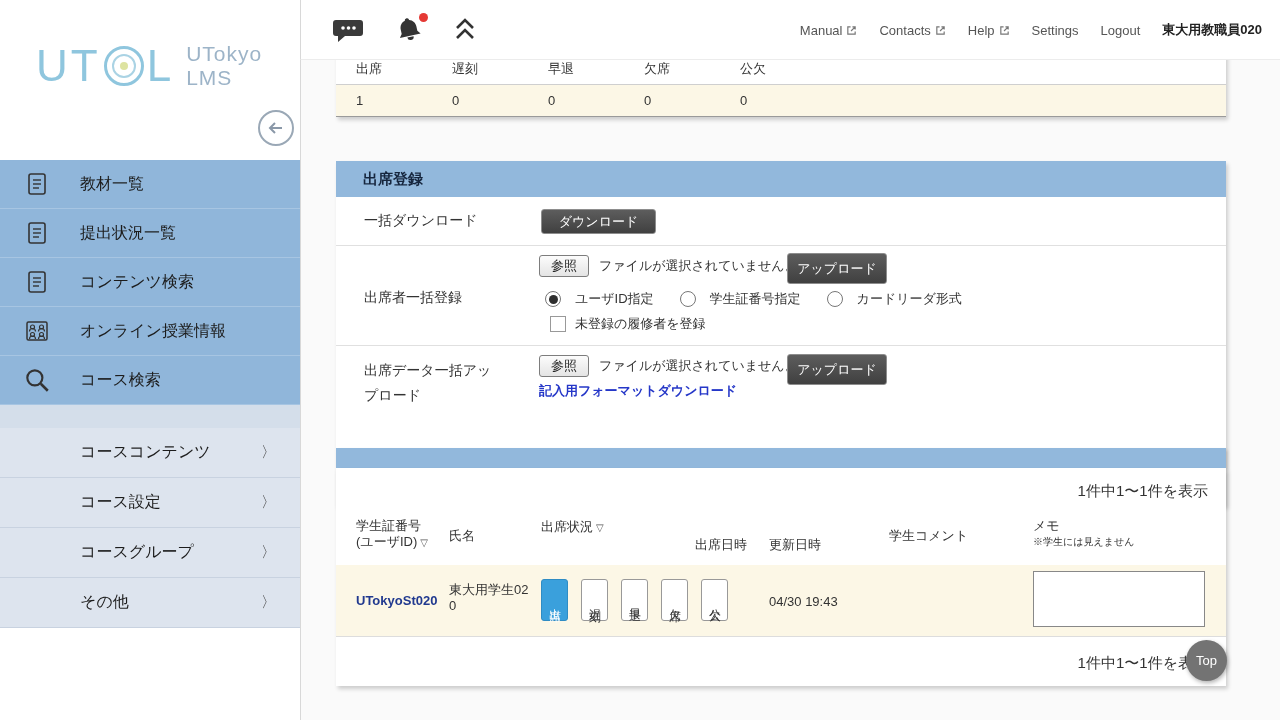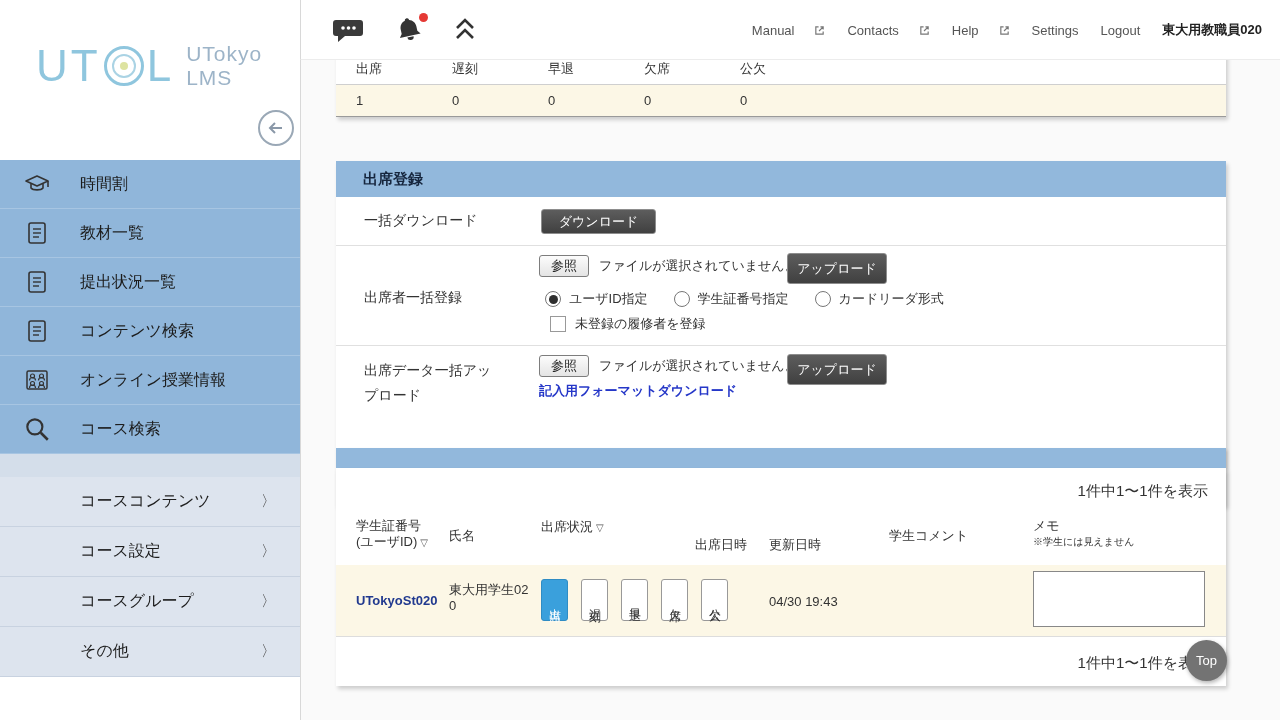--- a/index.html
+++ b/index.html
@@ -32,21 +32,21 @@
     border-bottom:1px solid #c8d2e0; padding:0 24px 0 80px; font-size:16px; color:#1c1c1c; cursor:pointer; }
   .sub-chevron { font-size:15px; color:#444; }
 
   
   .topbar { position:absolute; left:300px; top:0; width:980px; height:60px; background:#fff;
     border-left:1px solid #d8d8d8; border-bottom:1px solid #ececec; }
   .topbar-left { position:absolute; left:28px; top:0; height:60px; display:flex; align-items:center; gap:24px; }
   .icon-btn { background:none; border:none; cursor:pointer; position:relative; padding:3px; display:flex; }
   .noti-dot { position:absolute; top:1px; right:-1px; width:9px; height:9px; border-radius:50%; background:#e53935; }
   .topbar-right { position:absolute; right:18px; top:0; height:60px; display:flex; align-items:center; gap:22px; }
-  .tb-link { display:flex; align-items:center; gap:20px; font-size:13px; color:#555; cursor:pointer; text-decoration:none; }
+  .tb-link { display:flex; align-items:center; gap:4px; font-size:13px; color:#555; cursor:pointer; text-decoration:none; }
   .tb-user { font-size:13px; font-weight:bold; color:#222; }
 
   
   .content { position:absolute; left:300px; top:60px; width:980px; height:660px;
     background:#fafafa; border-left:1px solid #d8d8d8; overflow:hidden; }
   .tbl { position:absolute; left:35px; width:890px; background:#fff; box-shadow:2px 3px 4px rgba(0,0,0,0.18); }
 
   
   .summary { top:-7px; }
   .s-hrow { display:flex; height:32px; align-items:center; border-bottom:1px solid #cfcfcf; }
@@ -65,21 +65,21 @@
   .reg-label { position:absolute; left:28px; font-size:14px; color:#333; }
   .btn-dark { background:linear-gradient(#5d5d5d,#404040); border:1px solid #8d8d8d; border-radius:3px;
     color:#fff; font-size:13px; cursor:pointer; font-family:"Liberation Sans", sans-serif; }
   .btn-download { position:absolute; left:205px; top:12px; width:115px; height:25px; }
   .btn-upload { position:absolute; left:451px; width:100px; height:31px; }
   .file-line { position:absolute; left:203px; display:flex; align-items:center; gap:10px; }
   .btn-browse { background:linear-gradient(#fcfcfc,#e4e4e4); border:1px solid #7d7d7d; border-radius:3px;
     font-size:13px; color:#222; height:22px; padding:0 11px; cursor:pointer; font-family:"Liberation Sans", sans-serif; }
   .file-status { font-size:13px; color:#333; }
   .radio-line { position:absolute; left:209px; top:44px; display:flex; align-items:center; gap:26px; }
-  .radio { display:flex; align-items:center; gap:8px; font-size:13px; color:#333; cursor:pointer; }
+  .radio { display:flex; align-items:center; gap:14px; font-size:13px; color:#333; cursor:pointer; }
   .radio-circle { width:16px; height:16px; border-radius:50%; border:1px solid #777; background:#fff; position:relative; flex:0 0 16px; }
   .radio-circle.sel::after { content:""; position:absolute; inset:2.5px; border-radius:50%; background:#2e2e2e; }
   .check-line { position:absolute; left:214px; top:69px; display:flex; align-items:center; gap:9px;
     font-size:13px; color:#333; cursor:pointer; }
   .checkbox { width:16px; height:16px; border:1px solid #999; background:#fff; flex:0 0 16px; }
   .data-label { width:132px; line-height:25px; top:12px; }
   .format-link { position:absolute; left:203px; top:36px; font-size:13px; font-weight:bold; color:#2537c8;
     cursor:pointer; text-decoration:none; }
 
   
@@ -128,30 +128,20 @@
       </div>
       <button class="collapse-btn">
         <svg width="20" height="20" viewBox="0 0 20 20">
           <line x1="16" y1="10" x2="5" y2="10" stroke="#8a98a8" stroke-width="2"></line>
           <polyline points="9,5 4,10 9,15" fill="none" stroke="#8a98a8" stroke-width="2"></polyline>
         </svg>
       </button>
     </div>
 
     <nav>
-      <div class="menu-item">
-        <span class="mi-icon">
-          <svg width="28" height="26" viewBox="0 0 26 26">
-              <path d="M2 10 L13 5 L24 10 L13 15 Z" fill="none" stroke="#333" stroke-width="1.6" stroke-linejoin="round"></path>
-              <path d="M7 12.5 V17 C9 19.5 17 19.5 19 17 V12.5" fill="none" stroke="#333" stroke-width="1.6"></path>
-              <line x1="24" y1="10" x2="24" y2="16" stroke="#333" stroke-width="1.6"></line>
-            </svg>
-        </span>
-        <span class="mi-label">時間割</span>
-      </div>
       <div class="menu-item">
         <span class="mi-icon">
           <svg width="26" height="26" viewBox="0 0 26 26">
               <rect x="5" y="3" width="16" height="20" rx="2" fill="none" stroke="#333" stroke-width="1.6"></rect>
               <line x1="9" y1="9" x2="17" y2="9" stroke="#333" stroke-width="1.4"></line>
               <line x1="9" y1="13" x2="17" y2="13" stroke="#333" stroke-width="1.4"></line>
               <line x1="9" y1="17" x2="15" y2="17" stroke="#333" stroke-width="1.4"></line>
             </svg>
         </span>
         <span class="mi-label">教材一覧</span>

